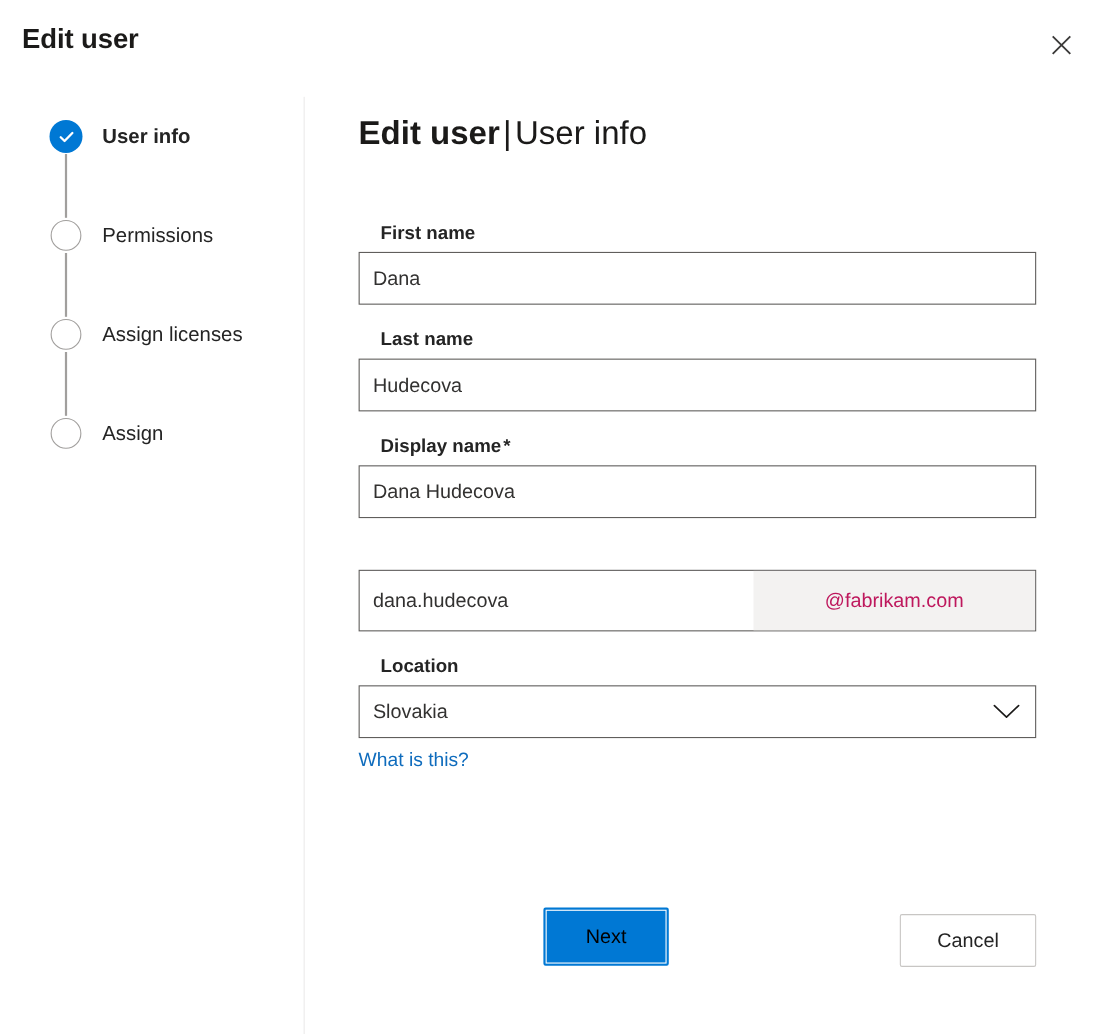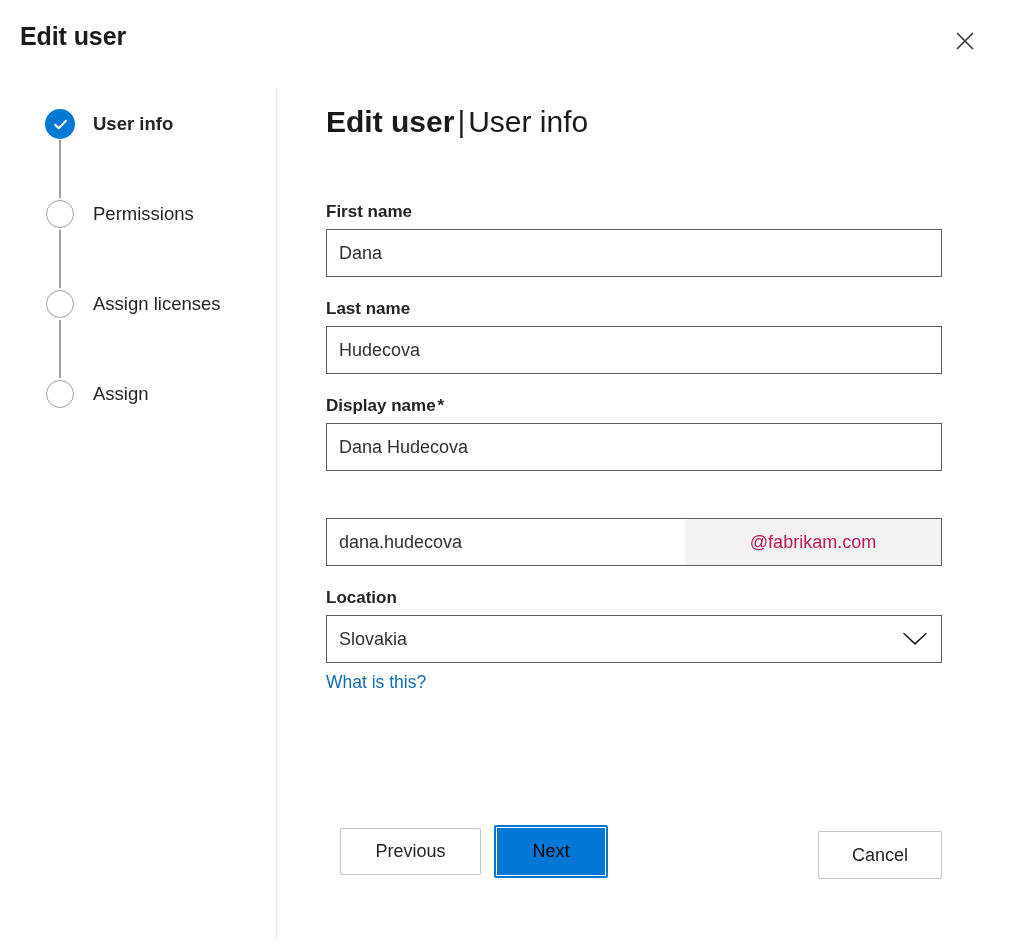--- a/index.html
+++ b/index.html
@@ -112,41 +112,42 @@
   .content-heading .hd-sep { font-weight: 400; color: #1b1a19; margin: 0 3px; }
   .content-heading .hd-light { font-weight: 400; color: #1b1a19; }
 
   .field { margin-bottom: 22px; }
   .field-label {
     font-size: 17px;
     font-weight: bold;
     color: #242424;
     margin-bottom: 7px;
     display: block;
+    margin-left: 20px;
   }
   .req-star { font-weight: bold; margin-left: 2px; }
 
   .text-input {
     width: 616px;
     height: 48px;
     border: 1px solid #605e5c;
     background: #ffffff;
     font-family: "Liberation Sans", sans-serif;
     font-size: 18px;
     color: #323130;
     padding: 0 12px;
     border-radius: 0;
     outline: none;
   }
   .text-input::placeholder { color: #a19f9d; }
 
   .input-group {
     display: flex;
     width: 616px;
-    height: 48px;
+    height: 56px;
     border: 1px solid #605e5c;
     background: #ffffff;
     margin-top: 47px;
   }
   .input-group .grp-input {
     flex: 1 1 auto;
     border: none;
     height: 100%;
     font-family: "Liberation Sans", sans-serif;
     font-size: 18px;
@@ -345,21 +346,20 @@
             <path d="M2 2 L13 12.4 L24 2" stroke="#1b1a19" stroke-width="1.5" fill="none" stroke-linecap="round" stroke-linejoin="round"></path>
           </svg>
         </span>
       </div>
       <a class="help-link">What is this?</a>
     </div>
 
   </div>
 
   <div class="actions">
-    <button class="btn btn-secondary btn-previous">Previous</button>
 
     <button class="btn btn-next">
       <span class="focus-ring">
         <span>Next</span>
       </span>
     </button>
 
     <button class="btn btn-secondary btn-cancel">Cancel</button>
   </div>
 

